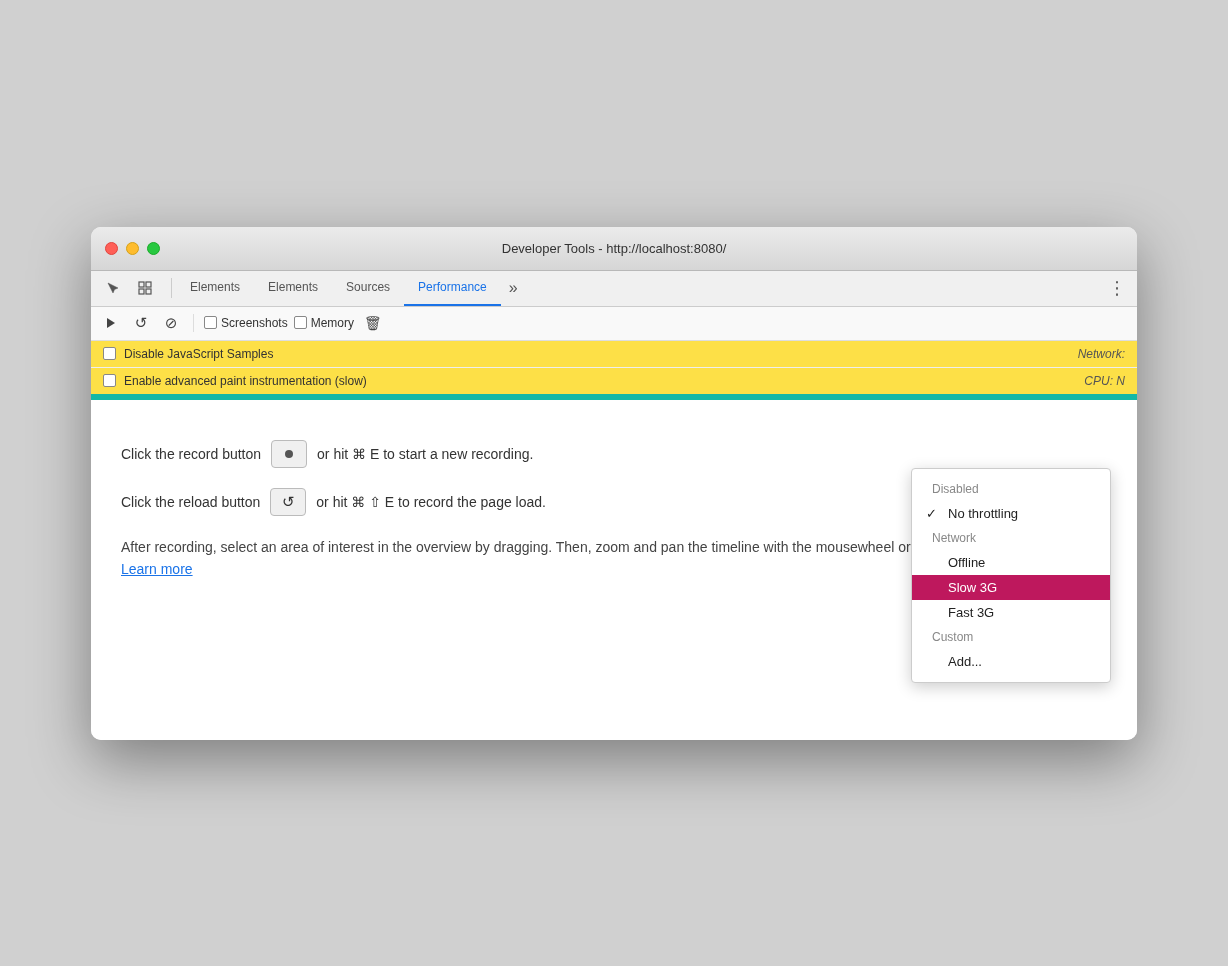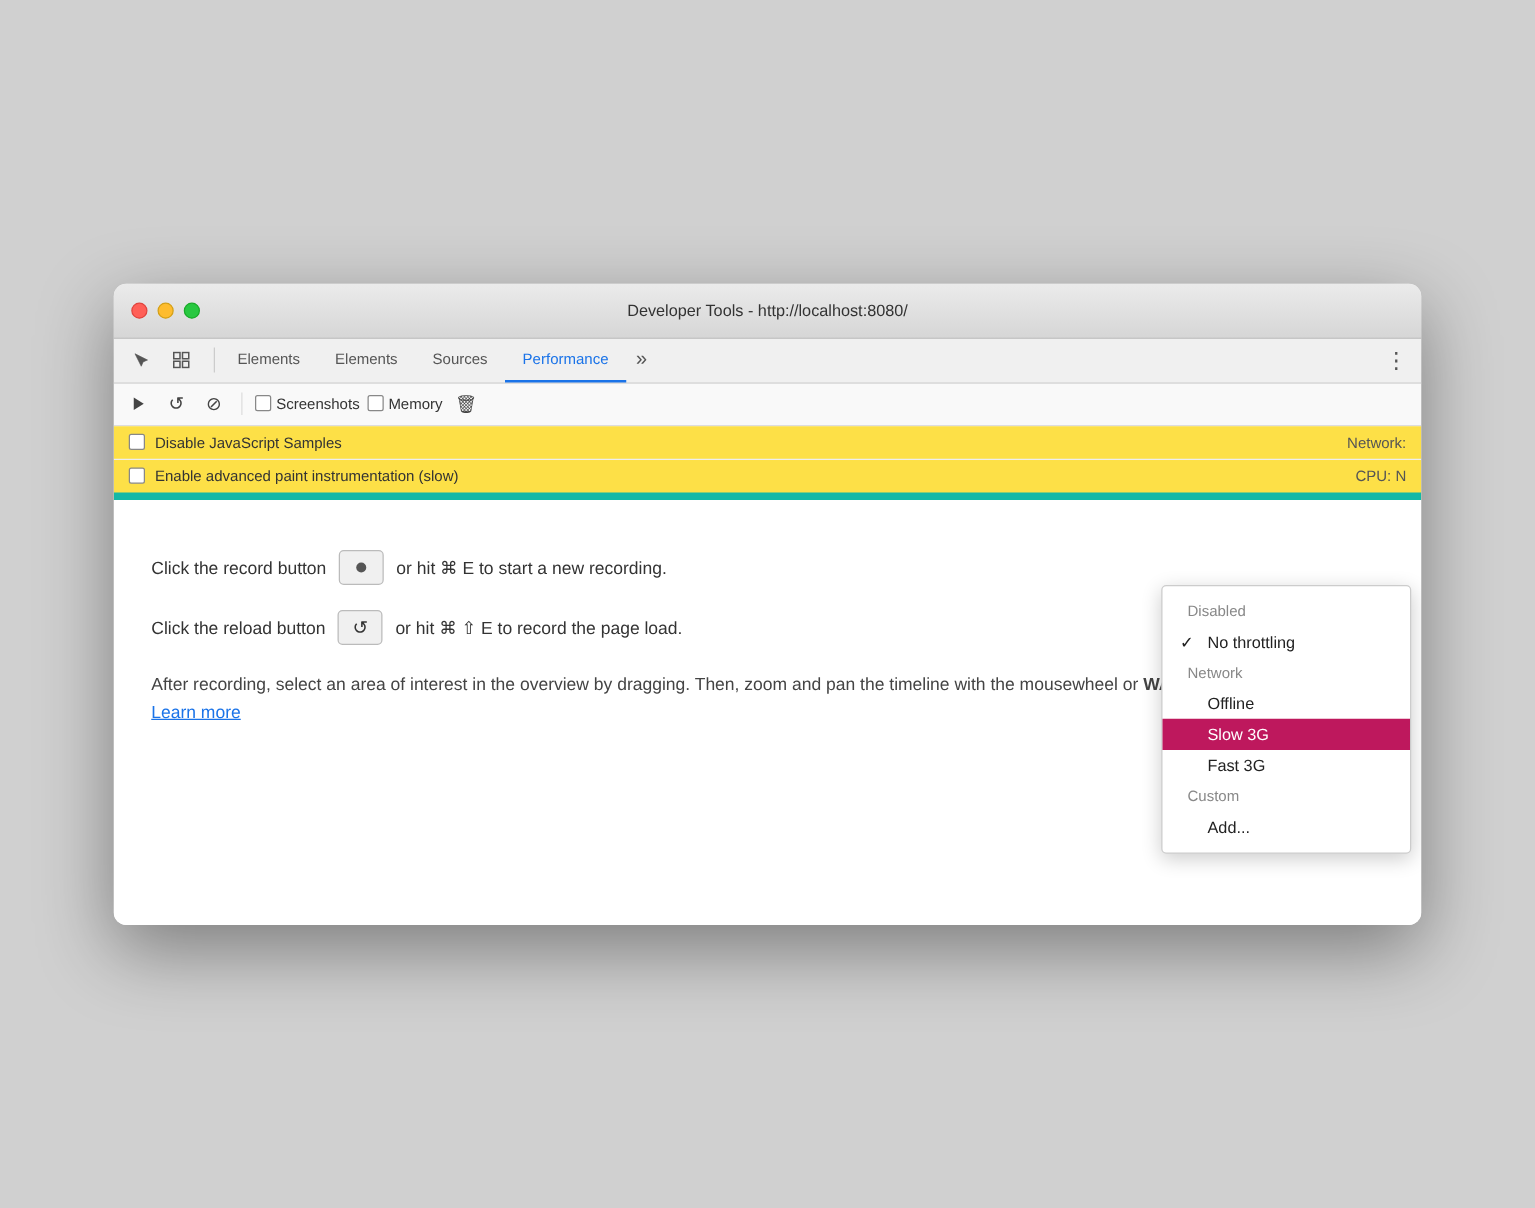--- a/index.html
+++ b/index.html
@@ -222,20 +222,21 @@
       background: white;
       border-radius: 2px;
       flex-shrink: 0;
     }
 
     .option-label { flex: 1; }
 
     .option-network {
       color: #555;
       font-size: 12px;
+      font-style: italic;
     }
 
     
     .main-content {
       padding: 40px 30px;
       background: white;
       min-height: 340px;
       position: relative;
     }
 
@@ -273,21 +274,21 @@
       color: #1a73e8;
       text-decoration: underline;
       cursor: pointer;
       font-size: 14px;
     }
 
     
     .dropdown-overlay {
       position: absolute;
       top: 68px;
-      right: 8px;
+      right: 26px;
       background: white;
       border: 1px solid #ccc;
       border-radius: 4px;
       box-shadow: 0 4px 16px rgba(0,0,0,0.2);
       min-width: 200px;
       z-index: 100;
       padding: 8px 0;
     }
 
     .menu-item {

